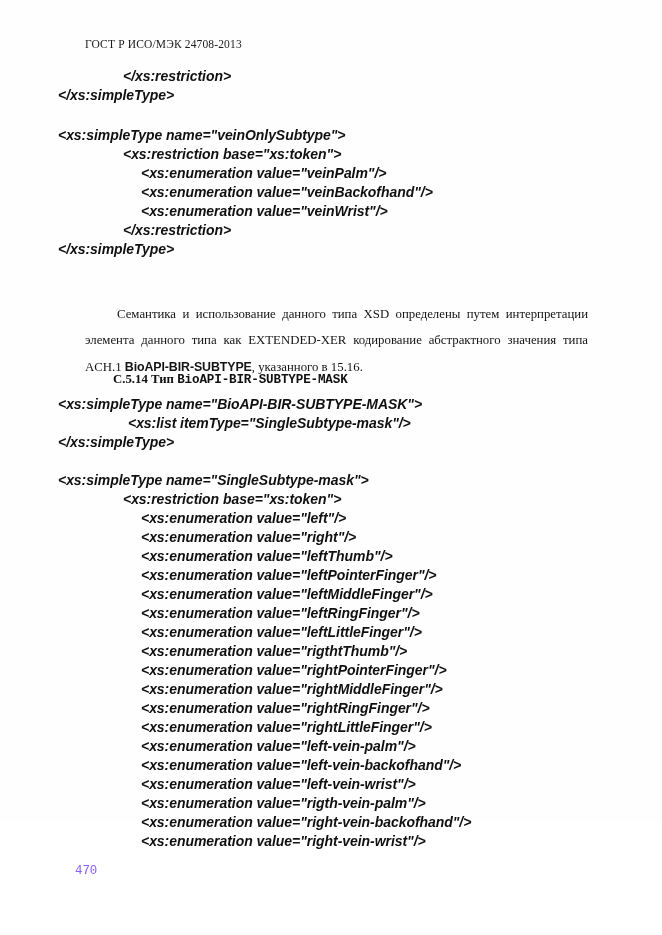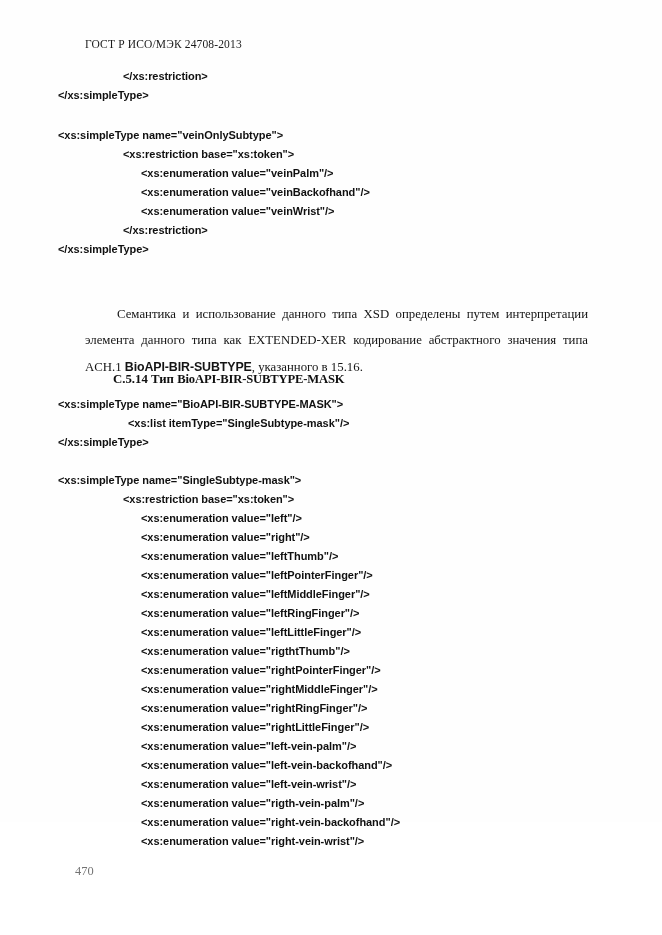--- a/index.html
+++ b/index.html
@@ -34,24 +34,25 @@
     letter-spacing: 0.15px;
     color: #1b1b1b;
     white-space: nowrap;
   }
 
   
   .code-block {
     position: absolute;
     font-family: "Liberation Sans", sans-serif;
     font-weight: bold;
-    font-size: 11px;
+    font-size: 14px;
     color: #101010;
     letter-spacing: -0.05px;
     white-space: pre;
+    font-style: italic;
   }
   .code-line {
     height: 19px;
     line-height: 19px;
     white-space: pre;
   }
 
   #code-block-1 { left: 0px; top: 67px; }
   #code-block-2 { left: 0px; top: 126px; }
   #code-block-3 { left: 0px; top: 395px; }
@@ -89,34 +90,34 @@
     position: absolute;
     left: 113px;
     top: 361px;
     font-family: "Liberation Serif", serif;
     font-weight: bold;
     font-size: 12.8px;
     color: #101010;
     white-space: nowrap;
   }
   .section-heading .sans {
-    font-family: Liberation Serif, serif;
+    font-family: Liberation Mono, monospace;
     font-weight: bold;
     font-size: 12.6px;
     letter-spacing: -0.15px;
   }
 
   
   .folio {
     position: absolute;
     left: 75px;
     top: 864px;
-    font-family: Liberation Serif, serif;
+    font-family: Liberation Mono, monospace;
     font-size: 12.4px;
-    color: #737373;
+    color: #8b5cf6;
     text-align: center;
   }
 </style>
 </head>
 <body>
 
 <div class="page">
 
   <div class="doc-header">ГОСТ Р ИСО/МЭК 24708-2013</div>
 

